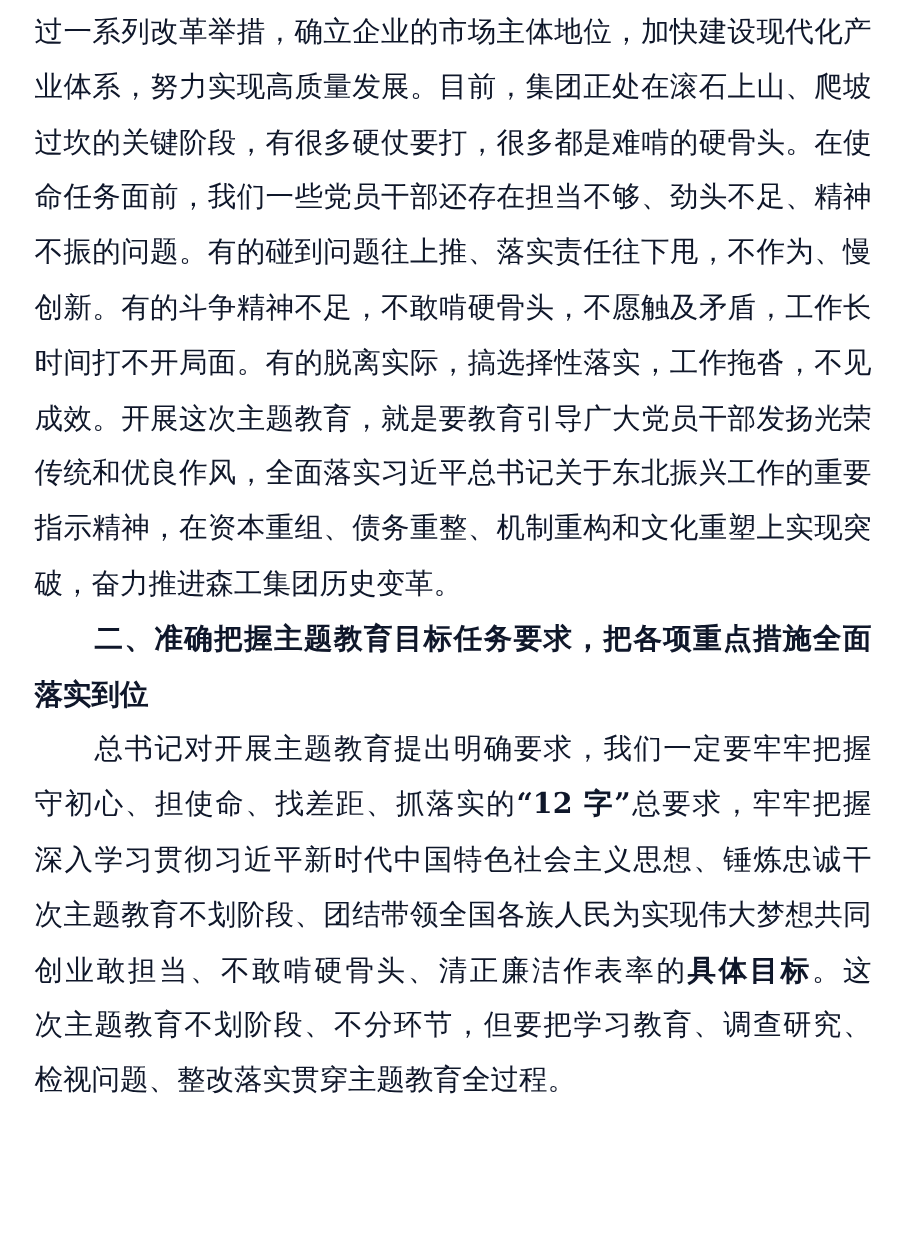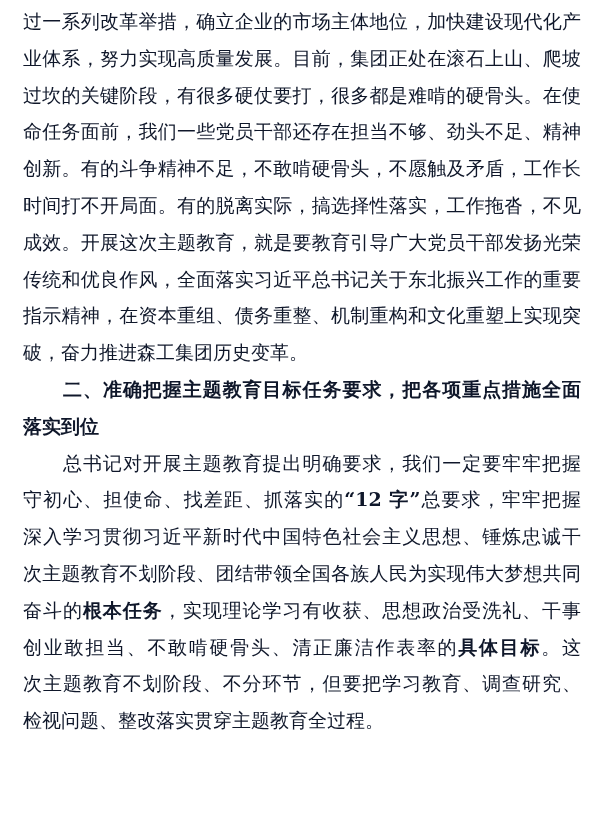--- a/index.html
+++ b/index.html
@@ -44,20 +44,21 @@
 <div class="page">
 
   <div class="line"><span class="seg">过一系列改革举措，确立企业的市场主体地位，加快建设现代化产</span></div>
 
   <div class="line"><span class="seg">业体系，努力实现高质量发展。目前，集团正处在滚石上山、爬坡</span></div>
 
   <div class="line"><span class="seg">过坎的关键阶段，有很多硬仗要打，很多都是难啃的硬骨头。在使</span></div>
 
   <div class="line"><span class="seg">命任务面前，我们一些党员干部还存在担当不够、劲头不足、精神</span></div>
 
+  <div class="line"><span class="seg">不振的问题。有的碰到问题往上推、落实责任往下甩，不作为、慢</span></div>
 
 
   <div class="line"><span class="seg">创新。有的斗争精神不足，不敢啃硬骨头，不愿触及矛盾，工作长</span></div>
 
   <div class="line"><span class="seg">时间打不开局面。有的脱离实际，搞选择性落实，工作拖沓，不见</span></div>
 
   <div class="line"><span class="seg">成效。开展这次主题教育，就是要教育引导广大党员干部发扬光荣</span></div>
 
   <div class="line"><span class="seg">传统和优良作风，全面落实习近平总书记关于东北振兴工作的重要</span></div>
 
@@ -70,21 +71,20 @@
   <div class="line last"><span class="seg b">落实到位</span></div>
 
   <div class="line ind"><span class="seg">总书记对开展主题教育提出明确要求，我们一定要牢牢把握</span></div>
 
   <div class="line"><span class="seg">守初心、担使命、找差距、抓落实的</span><span class="seg b">“12 字”</span><span class="seg">总要求，牢牢把握</span></div>
 
   <div class="line"><span class="seg">深入学习贯彻习近平新时代中国特色社会主义思想、锤炼忠诚干</span></div>
 
   <div class="line"><span class="seg">次主题教育不划阶段、团结带领全国各族人民为实现伟大梦想共同</span></div>
 
-  <div class="line"><span class="seg">奋斗的</span><span class="seg b">根本任务</span><span class="seg">，实现理论学习有收获、思想政治受洗礼、干事</span></div>
 
   <div class="line"><span class="seg">创业敢担当、不敢啃硬骨头、清正廉洁作表率的</span><span class="seg b">具体目标</span><span class="seg">。这</span></div>
 
   <div class="line"><span class="seg">次主题教育不划阶段、不分环节，但要把学习教育、调查研究、</span></div>
 
   <div class="line last"><span class="seg">检视问题、整改落实贯穿主题教育全过程。</span></div>
 
 </div>
 
 </body></html>

